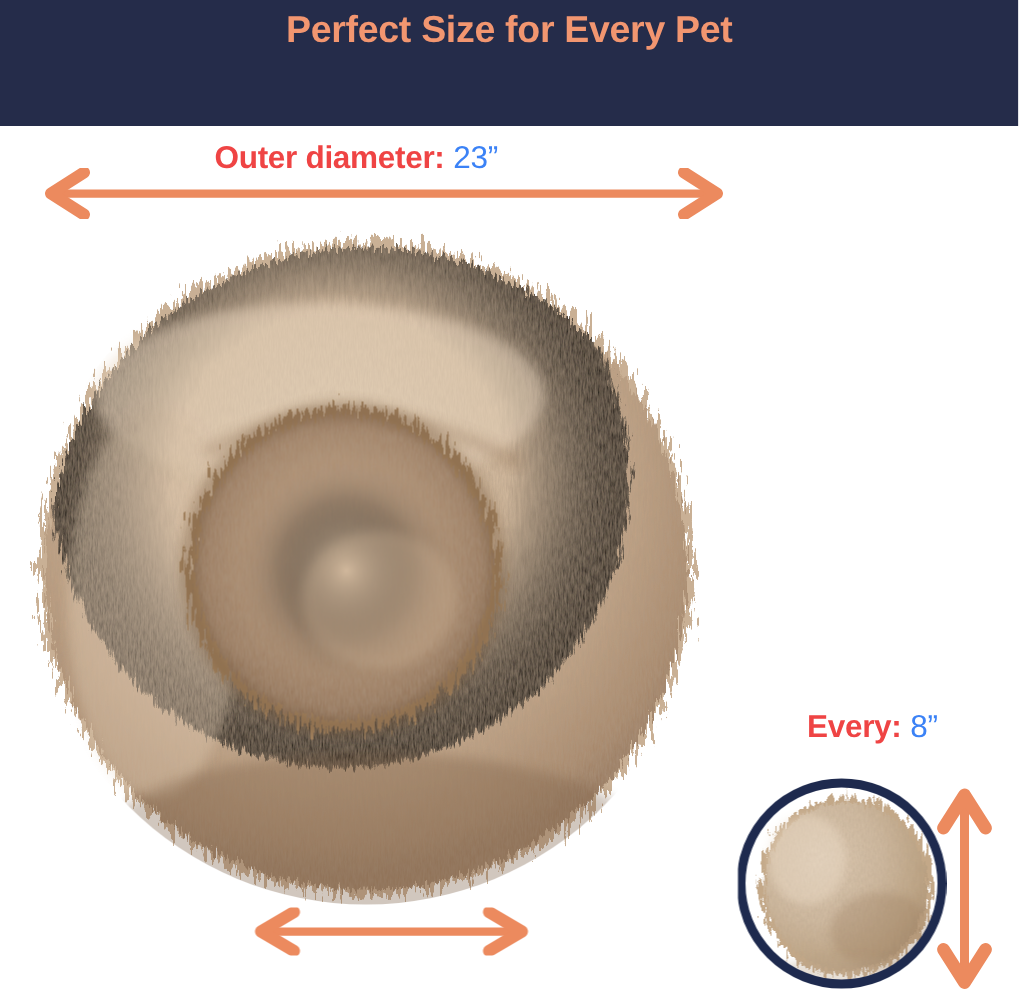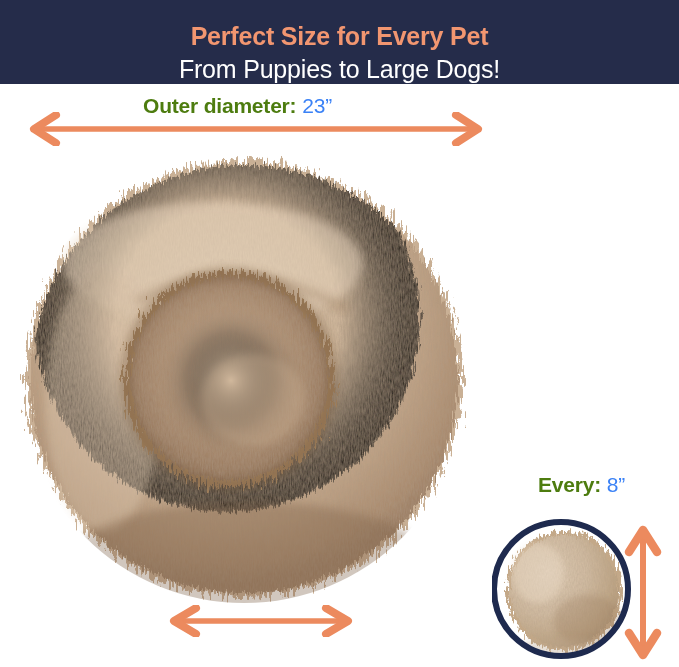--- a/index.html
+++ b/index.html
@@ -22,21 +22,21 @@
   
   #header-banner {
     position: absolute;
     left: 0;
     top: 0;
     width: 679px;
     height: 84px;
     background: #252c4a;
     text-align: center;
     box-sizing: border-box;
-    padding-top: 20px;
+    padding-top: 4px;
   }
   #header-line1 {
     font-size: 25px;
     font-weight: bold;
     color: #f29670;
     letter-spacing: -0.2px;
     line-height: 32px;
     white-space: nowrap;
   }
   #header-line2 {
@@ -50,21 +50,21 @@
 
   
   .meas-label {
     position: absolute;
     white-space: nowrap;
     font-size: 21px;
     line-height: 24px;
   }
   .meas-label .lbl {
     font-weight: bold;
-    color: #4d7c0f;
+    color: #ef4444;
     letter-spacing: -0.2px;
   }
   .meas-label .val {
     font-weight: normal;
     color: #3b82f6;
     letter-spacing: -0.2px;
   }
 
   
   #outer-diameter-label {
@@ -135,21 +135,20 @@
 
   .arrow-svg { display: block; width: 100%; height: 100%; }
 </style>
 </head>
 <body>
 
 <div id="stage">
 
   <div id="header-banner">
     <div id="header-line1">Perfect Size for Every Pet</div>
-    <div id="header-line2">From Puppies to Large Dogs!</div>
   </div>
 
   <div class="meas-label" id="outer-diameter-label">
     <span class="lbl">Outer diameter:</span>
     <span class="val">23”</span>
   </div>
 
   <div id="outer-arrow-wrap">
     <svg class="arrow-svg" viewBox="0 0 476 34" preserveAspectRatio="none">
       <line x1="18" y1="17" x2="458" y2="17" stroke="#ec8a5e" stroke-width="5.5" stroke-linecap="round"></line>

